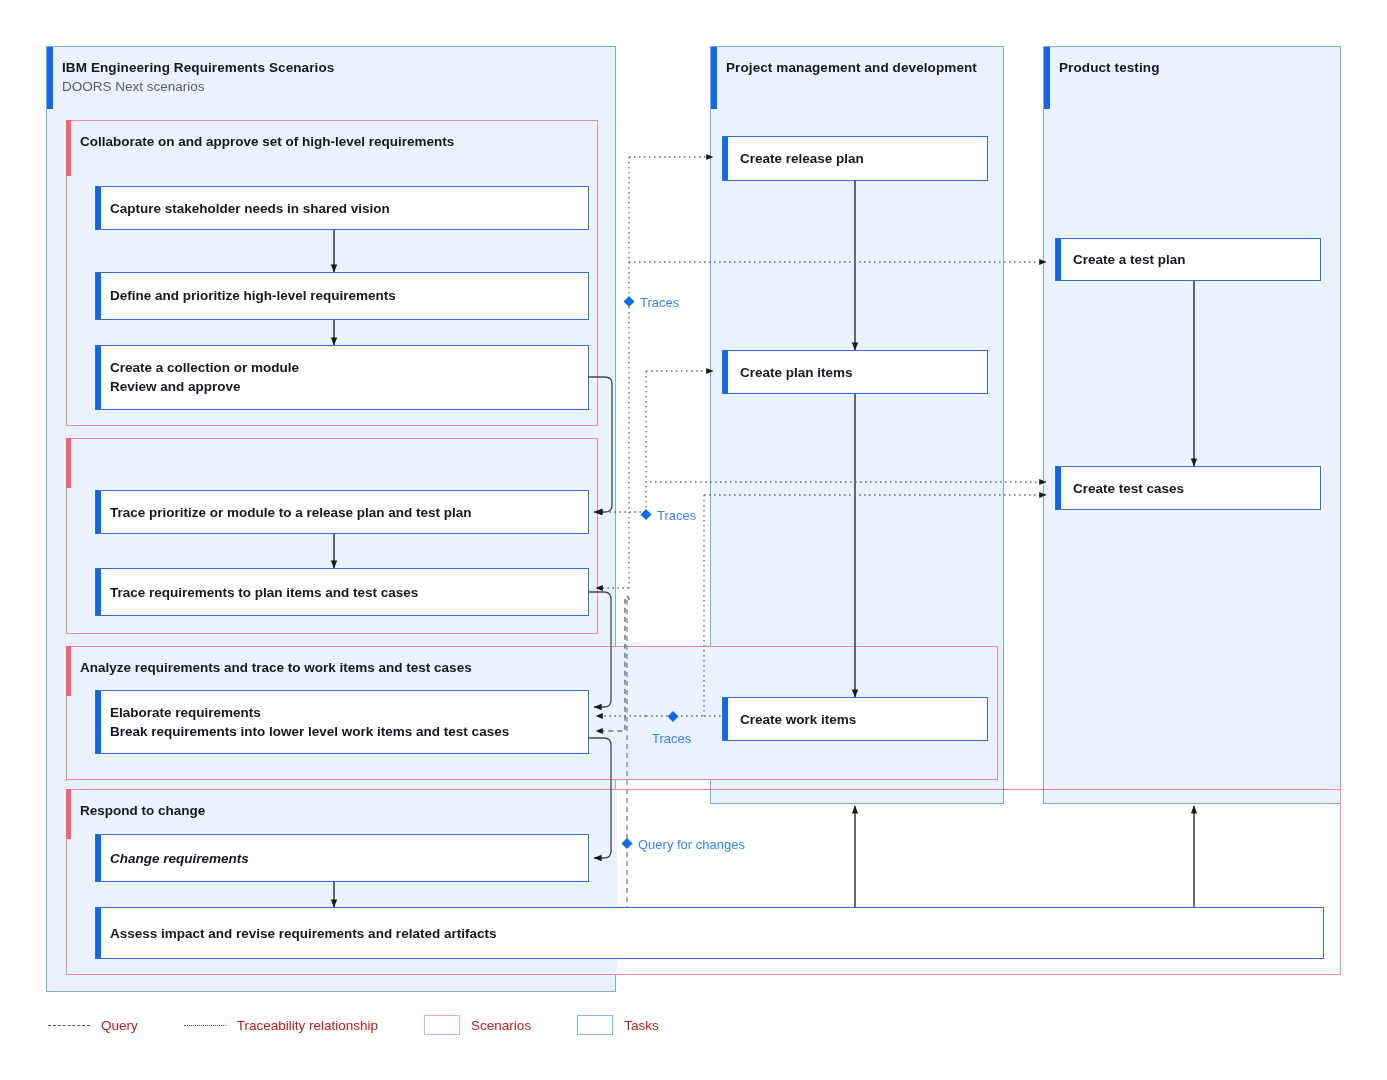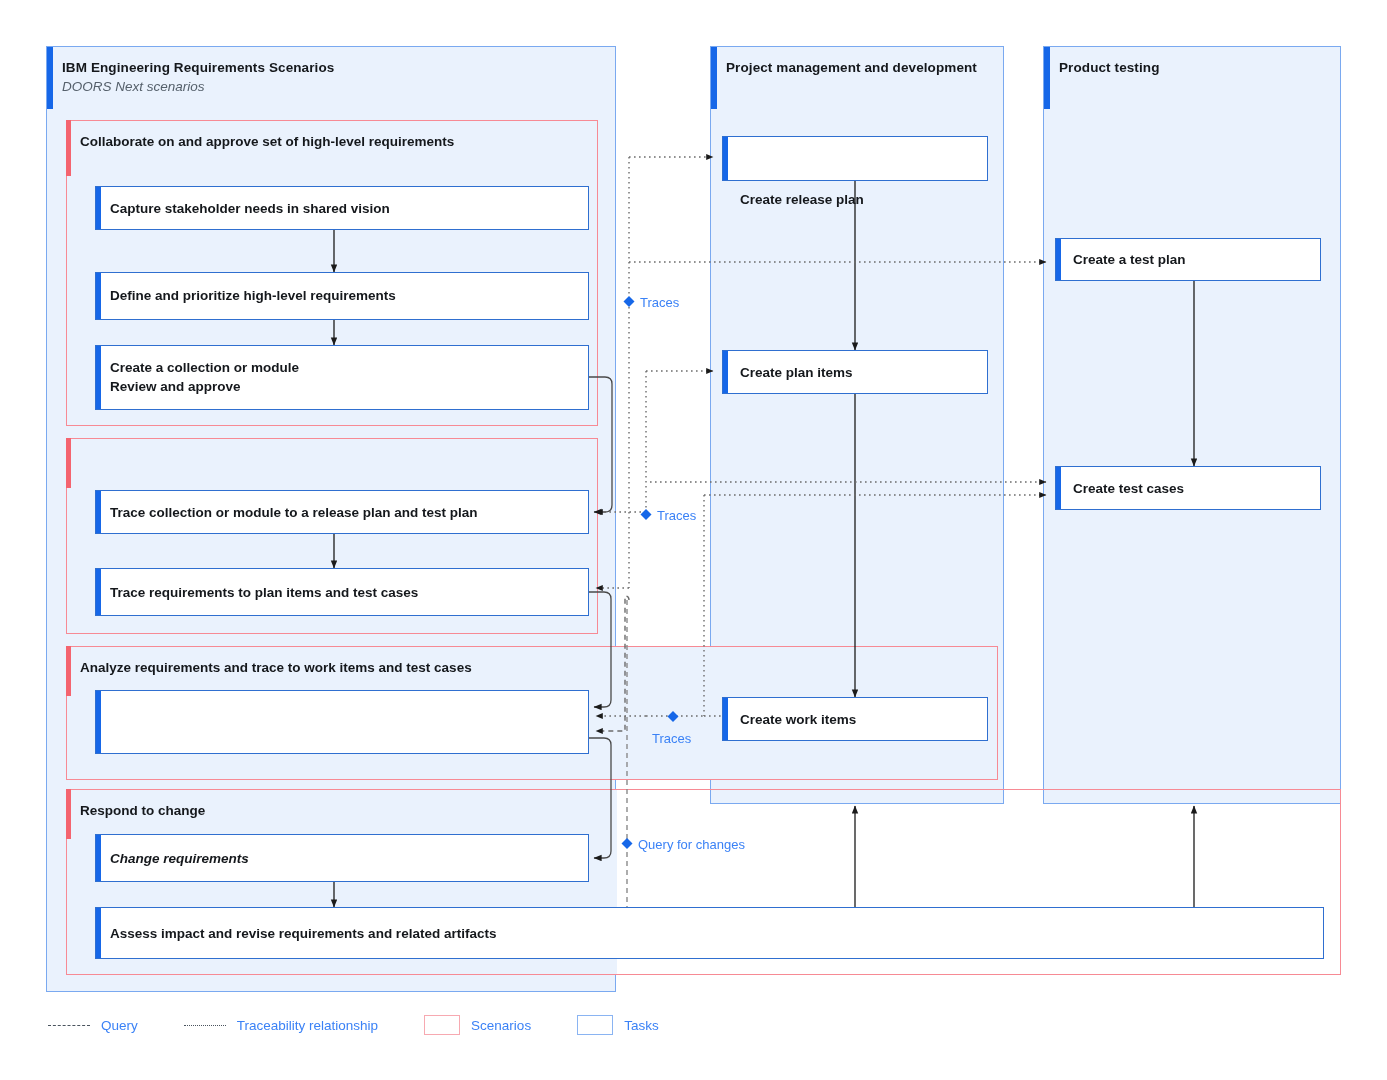--- a/index.html
+++ b/index.html
@@ -3,42 +3,42 @@
 <meta charset="utf-8">
 <style>
   html,body{margin:0;padding:0;background:#ffffff;}
   body{font-family:"Liberation Sans","DejaVu Sans",sans-serif;}
   #stage{position:relative;width:1387px;height:1080px;background:#fff;overflow:hidden;}
 
   
   .lane{position:absolute;background:#eaf2fd;border:1px solid #7aa9f0;box-sizing:border-box;}
   .lane-accent{position:absolute;left:0;top:0;width:6px;background:#1667e8;}
   .lane-title{position:absolute;font-size:13.5px;font-weight:bold;color:#15181c;letter-spacing:.1px;}
-  .lane-sub{position:absolute;font-size:13.5px;font-weight:normal;color:#55606b;font-style:italic;}
+  .lane-sub{position:absolute;font-size:13.5px;font-weight:normal;color:#55606b;}
 
   
   .scen{position:absolute;border:1px solid #f78a94;background:transparent;box-sizing:border-box;}
   .scen-fill{position:absolute;border:1px solid #f78a94;background:#eaf2fd;box-sizing:border-box;}
   .scen-accent{position:absolute;width:5px;background:#f4646f;}
   .scen-title{position:absolute;font-size:13.5px;font-weight:bold;color:#15181c;white-space:nowrap;}
 
   
   .task{position:absolute;background:#ffffff;border:1px solid #2f6fd0;box-sizing:border-box;}
   .task-accent{position:absolute;left:0;top:0;width:5px;height:100%;background:#1667e8;}
   .task-label{position:absolute;font-size:13.5px;font-weight:bold;color:#15181c;line-height:19px;white-space:pre;}
 
   
   .svg-layer{position:absolute;left:0;top:0;width:1387px;height:1080px;pointer-events:none;}
 
   .edge-label{position:absolute;font-size:13px;color:#3b82f6;white-space:nowrap;}
 
   
   .legend{position:absolute;left:48px;top:1012px;height:26px;display:flex;align-items:center;}
   .lg-item{display:flex;align-items:center;margin-right:46px;}
-  .lg-text{font-size:13.5px;color:#3b82f6;margin-left:11px;}
+  .lg-text{font-size:13.5px;color:#b91c1c;margin-left:11px;}
   .lg-dash{width:42px;height:0;border-top:1.6px dashed #4a545e;}
   .lg-dot{width:42px;height:0;border-top:1.8px dotted #4a545e;}
   .lg-swatch{width:36px;height:20px;box-sizing:border-box;background:#fff;}
   .lg-scen{border:1.6px solid #f7a9b1;}
   .lg-task{border:1.6px solid #8ab4f2;}
 </style>
 </head>
 <body>
 
 <div id="stage">
@@ -149,45 +149,47 @@
 
   <div class="task" style="left:95px;top:345px;width:494px;height:65px;">
     <div class="task-accent"></div>
   </div>
   <div class="task-label" style="left:110px;top:358px;">Create a collection or module
 Review and approve</div>
 
   <div class="task" style="left:95px;top:490px;width:494px;height:44px;">
     <div class="task-accent"></div>
   </div>
-  <div class="task-label" style="left:110px;top:503px;">Trace collection or module to a release plan and test plan</div>
+  <div class="task-label" style="left:110px;top:503px;">Trace prioritize or module to a release plan and test plan</div>
 
   <div class="task" style="left:95px;top:568px;width:494px;height:48px;">
     <div class="task-accent"></div>
   </div>
   <div class="task-label" style="left:110px;top:583px;">Trace requirements to plan items and test cases</div>
 
   <div class="task" style="left:95px;top:690px;width:494px;height:64px;">
     <div class="task-accent"></div>
   </div>
+  <div class="task-label" style="left:110px;top:703px;">Elaborate requirements
+Break requirements into lower level work items and test cases</div>
 
   <div class="task" style="left:95px;top:834px;width:494px;height:48px;">
     <div class="task-accent"></div>
   </div>
   <div class="task-label" style="left:110px;top:849px;font-style:italic;">Change requirements</div>
 
   <div class="task" style="left:95px;top:907px;width:1229px;height:52px;">
     <div class="task-accent"></div>
   </div>
   <div class="task-label" style="left:110px;top:924px;">Assess impact and revise requirements and related artifacts</div>
 
   <div class="task" style="left:722px;top:136px;width:266px;height:45px;">
     <div class="task-accent"></div>
   </div>
-  <div class="task-label" style="left:740px;top:149px;margin-top:41px;">Create release plan</div>
+  <div class="task-label" style="left:740px;top:149px;">Create release plan</div>
 
   <div class="task" style="left:722px;top:350px;width:266px;height:44px;">
     <div class="task-accent"></div>
   </div>
   <div class="task-label" style="left:740px;top:363px;">Create plan items</div>
 
   <div class="task" style="left:722px;top:697px;width:266px;height:44px;">
     <div class="task-accent"></div>
   </div>
   <div class="task-label" style="left:740px;top:710px;">Create work items</div>

